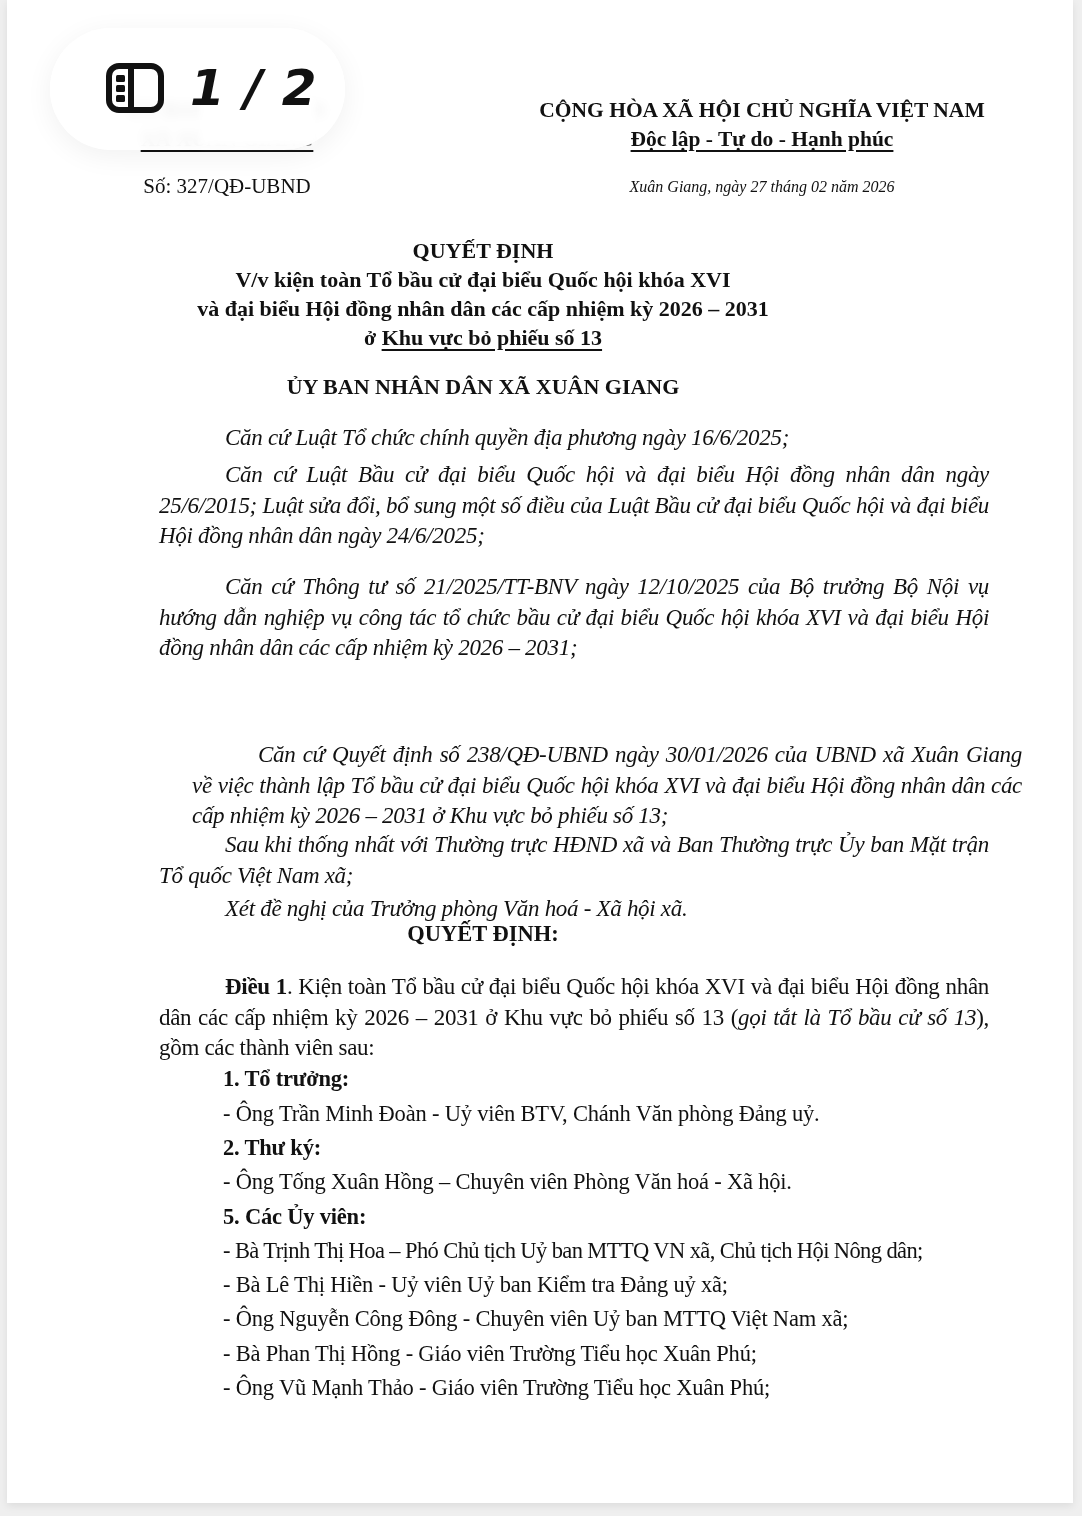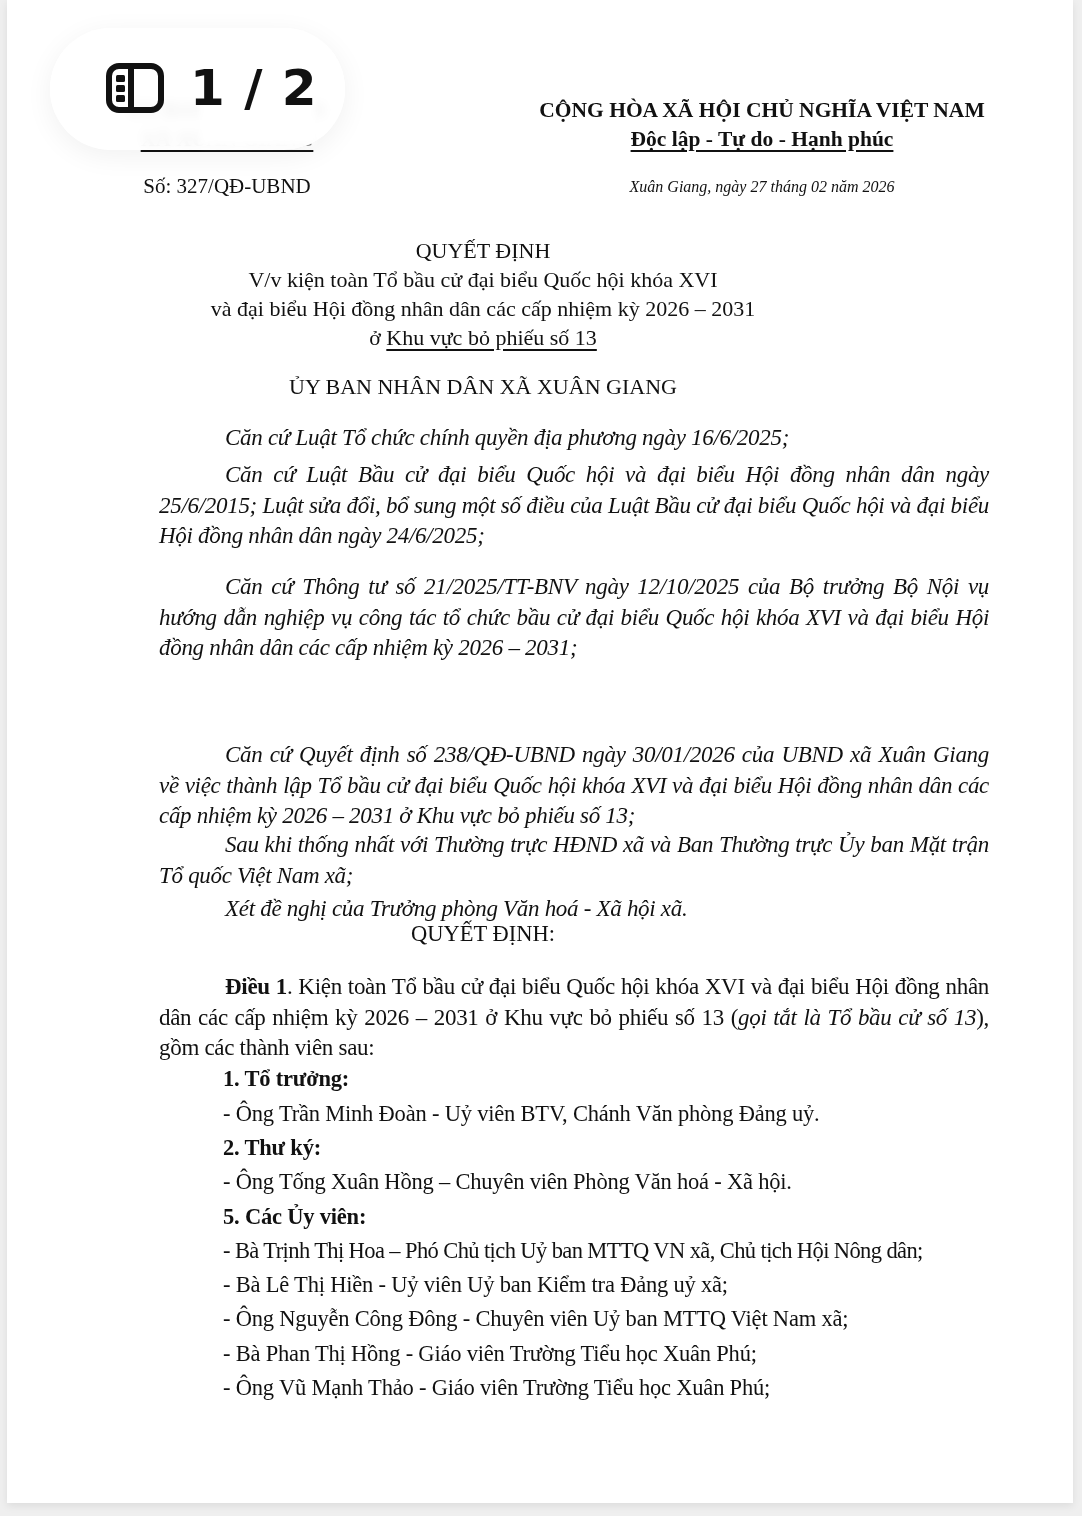--- a/index.html
+++ b/index.html
@@ -15,21 +15,21 @@
     background: #ffffff;
     box-shadow: 0 3px 8px rgba(0,0,0,0.08);
   }
   .abs { position: absolute; white-space: nowrap; }
   .bold { font-weight: bold; }
   .ital { font-style: italic; }
   .ul { text-decoration: underline; text-underline-offset: 4px; text-decoration-thickness: 1.5px; }
 
   .hdr-left { left: 0; width: 440px; text-align: center; font-size: 21px; font-weight: bold; }
   .hdr-right { left: 490px; width: 530px; text-align: center; }
-  .title { left: 0; width: 952px; text-align: center; font-size: 22px; font-weight: normal; }
+  .title { left: 0; width: 952px; text-align: center; font-size: 22px; font-weight: bold; }
 
   .para {
     position: absolute; left: 152px; width: 830px;
     font-size: 23px; line-height: 30.5px;
     text-align: justify; text-indent: 66px;
     font-style: italic;
     letter-spacing: -0.3px;
   }
   .para.normal { font-style: normal; }
   .line { position: absolute; left: 216px; font-size: 22.5px; white-space: nowrap; letter-spacing: -0.2px; }
@@ -44,20 +44,21 @@
     backdrop-filter: blur(6px);
   }
   .pill-icon {
     position: absolute; left: 106px; top: 63px; width: 58px; height: 50px;
   }
   .pill-text {
     position: absolute; left: 190px; top: 58px;
     font-family: "DejaVu Sans", "Liberation Sans", sans-serif;
     font-size: 50px; font-weight: bold; color: #111; letter-spacing: 1px;
     line-height: 60px;
+    font-style: italic;
   }
   .blur-cover {
     position: absolute; left: 200px; top: 95px; width: 115px; height: 50px;
     background: rgba(255,255,255,0.92);
     filter: blur(3px);
   }
 </style>
 </head>
 <body>
 
@@ -80,21 +81,21 @@
   <div class="abs title" style="top:296px;">và đại biểu Hội đồng nhân dân các cấp nhiệm kỳ 2026 – 2031</div>
   <div class="abs title" style="top:325px;">
     <span>ở </span><span class="ul">Khu vực bỏ phiếu số 13</span>
   </div>
 
   <div class="abs title" style="top:374px;">ỦY BAN NHÂN DÂN XÃ XUÂN GIANG</div>
 
   <div class="para" style="top:423px;">Căn cứ Luật Tổ chức chính quyền địa phương ngày 16/6/2025;</div>
   <div class="para" style="top:460px;">Căn cứ Luật Bầu cử đại biểu Quốc hội và đại biểu Hội đồng nhân dân ngày 25/6/2015; Luật sửa đổi, bổ sung một số điều của Luật Bầu cử đại biểu Quốc hội và đại biểu Hội đồng nhân dân ngày 24/6/2025;</div>
   <div class="para" style="top:556px;margin-top:16px;">Căn cứ Thông tư số 21/2025/TT-BNV ngày 12/10/2025 của Bộ trưởng Bộ Nội vụ hướng dẫn nghiệp vụ công tác tổ chức bầu cử đại biểu Quốc hội khóa XVI và đại biểu Hội đồng nhân dân các cấp nhiệm kỳ 2026 – 2031;</div>
-  <div class="para" style="top:740px;">Căn cứ Quyết định số 238/QĐ-UBND ngày 30/01/2026 của UBND xã Xuân Giang về việc thành lập Tổ bầu cử đại biểu Quốc hội khóa XVI và đại biểu Hội đồng nhân dân các cấp nhiệm kỳ 2026 – 2031 ở Khu vực bỏ phiếu số 13;</div>
+  <div class="para" style="top:740px;margin-left:33px;">Căn cứ Quyết định số 238/QĐ-UBND ngày 30/01/2026 của UBND xã Xuân Giang về việc thành lập Tổ bầu cử đại biểu Quốc hội khóa XVI và đại biểu Hội đồng nhân dân các cấp nhiệm kỳ 2026 – 2031 ở Khu vực bỏ phiếu số 13;</div>
   <div class="para" style="top:830px;">Sau khi thống nhất với Thường trực HĐND xã và Ban Thường trực Ủy ban Mặt trận Tổ quốc Việt Nam xã;</div>
   <div class="para" style="top:894px;">Xét đề nghị của Trưởng phòng Văn hoá - Xã hội xã.</div>
 
   <div class="abs title" style="top:921px; font-size:22.5px;">QUYẾT ĐỊNH:</div>
 
   <div class="para normal" style="top:972px;"><span class="bold">Điều 1</span><span>. Kiện toàn Tổ bầu cử đại biểu Quốc hội khóa XVI và đại biểu Hội đồng nhân dân các cấp nhiệm kỳ 2026 – 2031 ở Khu vực bỏ phiếu số 13 (</span><span class="ital">gọi tắt là Tổ bầu cử số 13</span><span>), gồm các thành viên sau:</span></div>
 
   <div class="line heading" style="top:1066px;">1. Tổ trưởng:</div>
   <div class="line" style="top:1101px;">- Ông Trần Minh Đoàn - Uỷ viên BTV, Chánh Văn phòng Đảng uỷ.</div>
   <div class="line heading" style="top:1135px;">2. Thư ký:</div>

